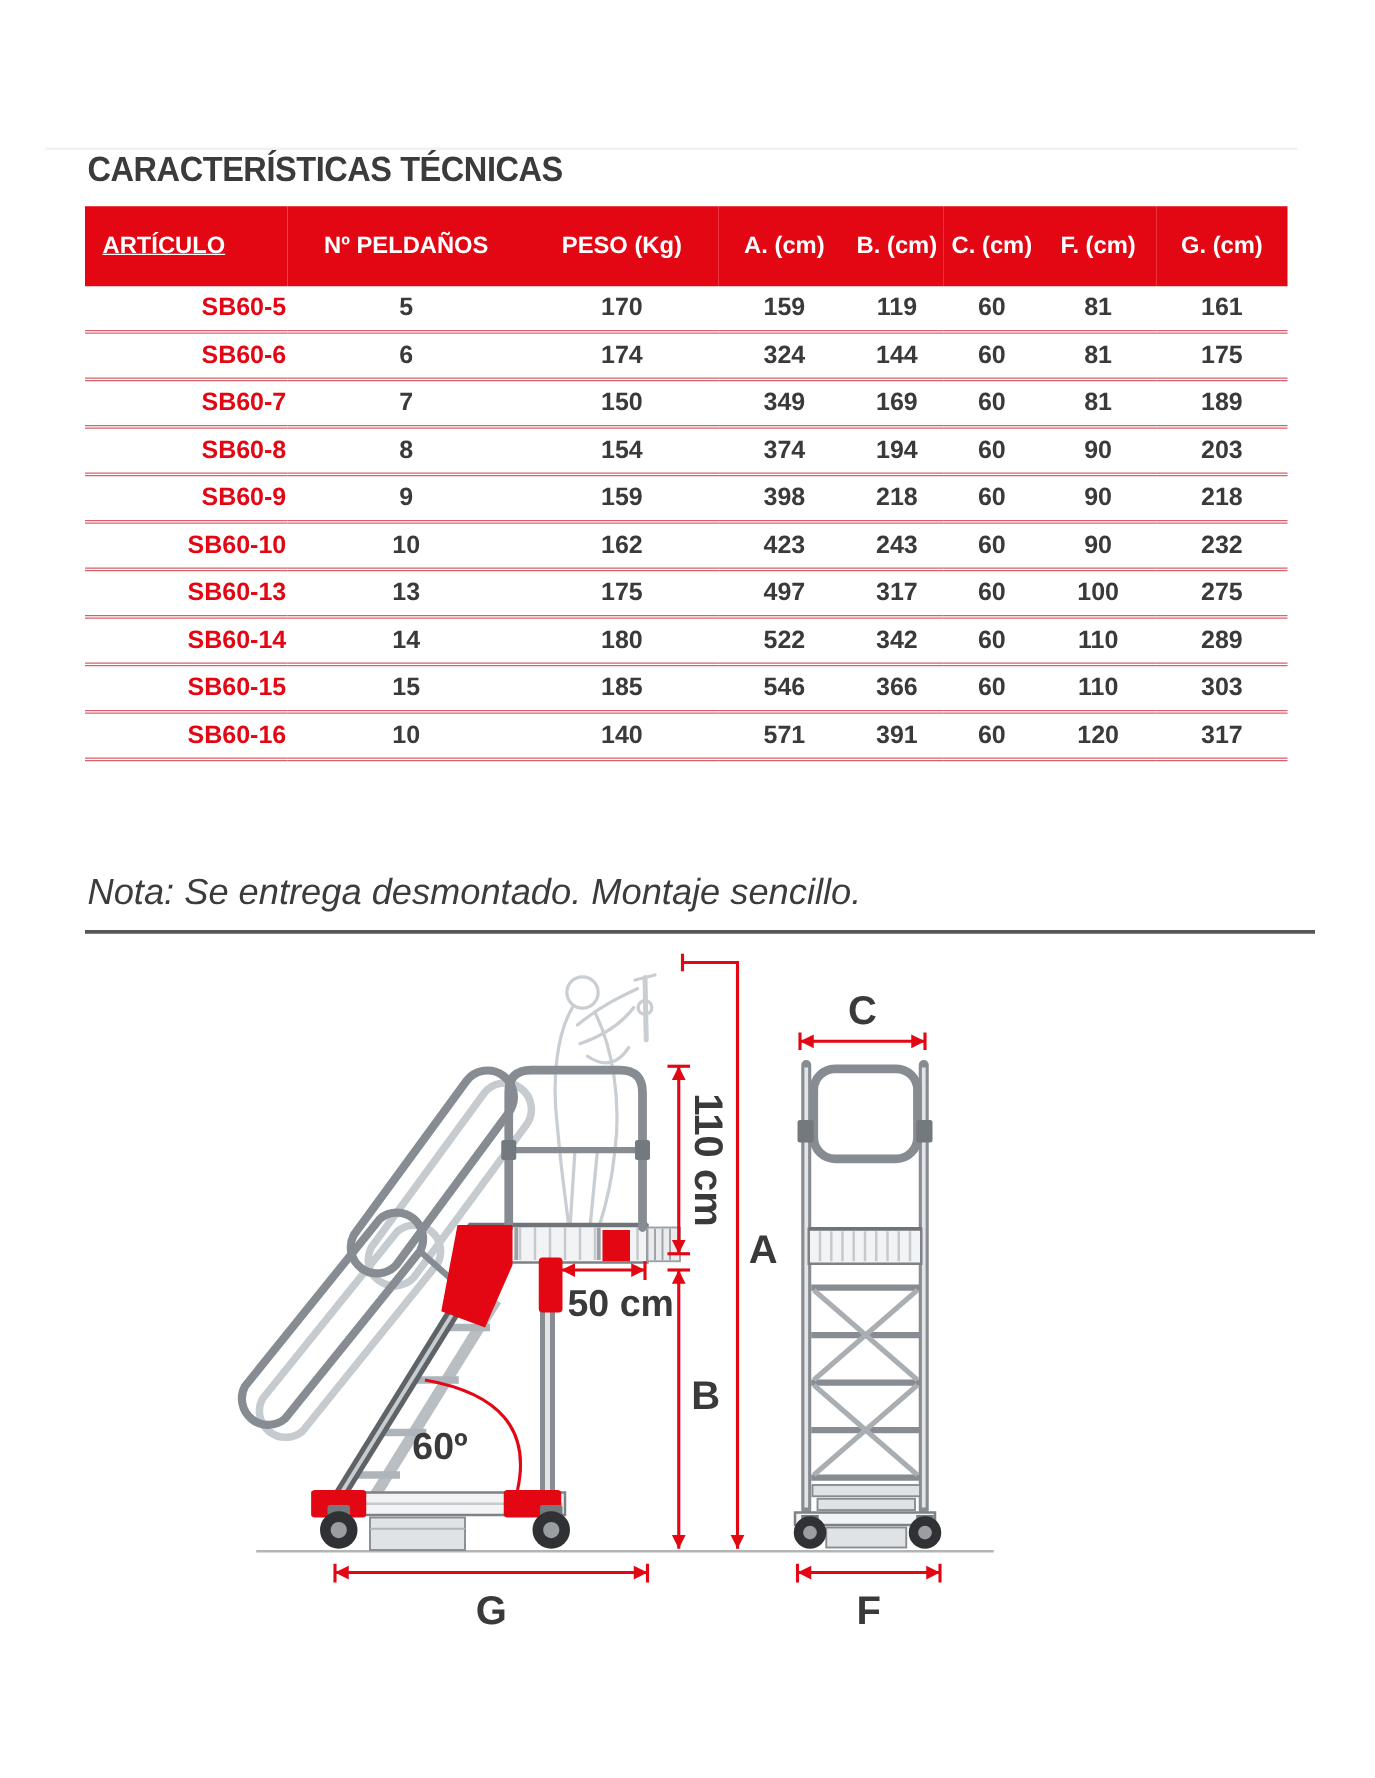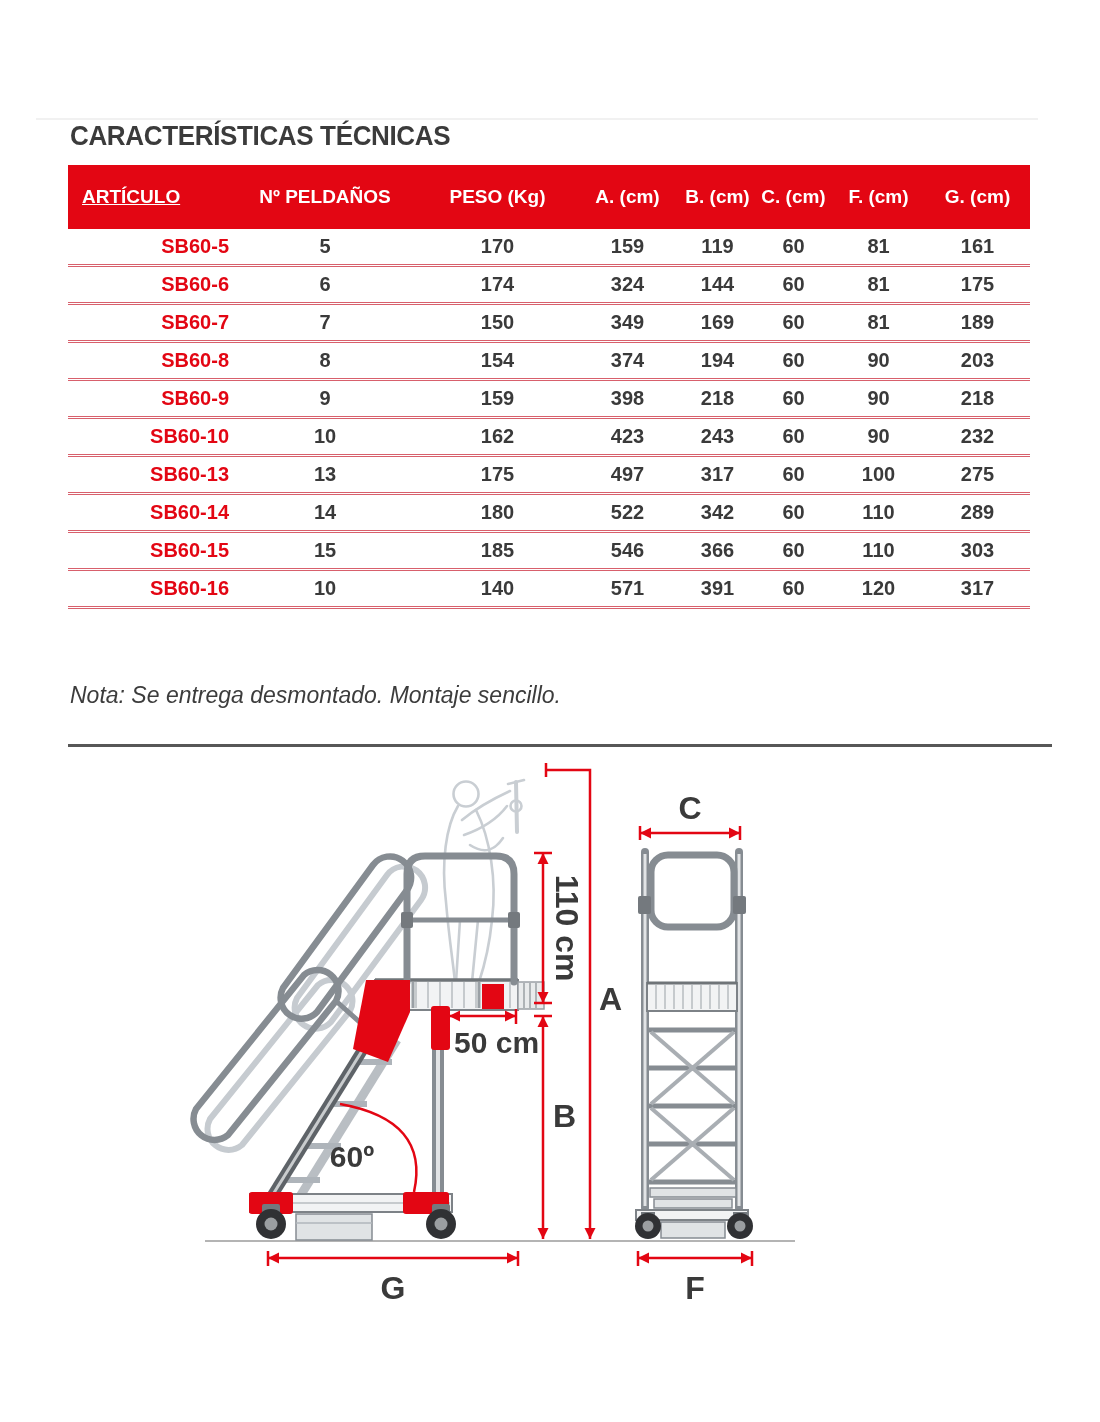--- a/index.html
+++ b/index.html
@@ -28,22 +28,22 @@
     font-size:19px;font-weight:700;line-height:1.15;
     height:64px;vertical-align:middle;text-align:center;padding:0 4px;
   }
   .spec thead th.art{text-align:left;padding-left:14px;text-decoration:underline;}
   .spec tbody td{
     height:33px;font-size:20px;font-weight:700;text-align:center;color:#3a3a3a;
     border-bottom:3px double var(--divider);
   }
   .spec tbody td.art{text-align:right;padding-left:13px;color:var(--accent);}
   .note{
-    position:absolute;left:70px;top:682px;margin:0;
-    font-size:23px;font-style:italic;color:#3c3c3c;white-space:nowrap;
+    position:absolute;left:70px;top:698px;margin:0;
+    font-size:29px;font-style:italic;color:#3c3c3c;white-space:nowrap;
   }
   .note-rule{position:absolute;left:68px;top:744px;width:984px;height:3px;background:#575757;}
   svg.diagram{position:absolute;left:0;top:752px;}
 
   
   .ground{stroke:#b4b4b4;stroke-width:2;}
   .t-main{stroke:#868c92;fill:none;stroke-linecap:round;stroke-linejoin:round;}
   .t-back{stroke:#c6cbd0;fill:none;stroke-linecap:round;stroke-linejoin:round;}
   .person{stroke:#c9ced3;stroke-width:2.6;fill:none;stroke-linecap:round;}
   .metal{fill:#f2f3f4;stroke:#7d8287;stroke-width:2;}

